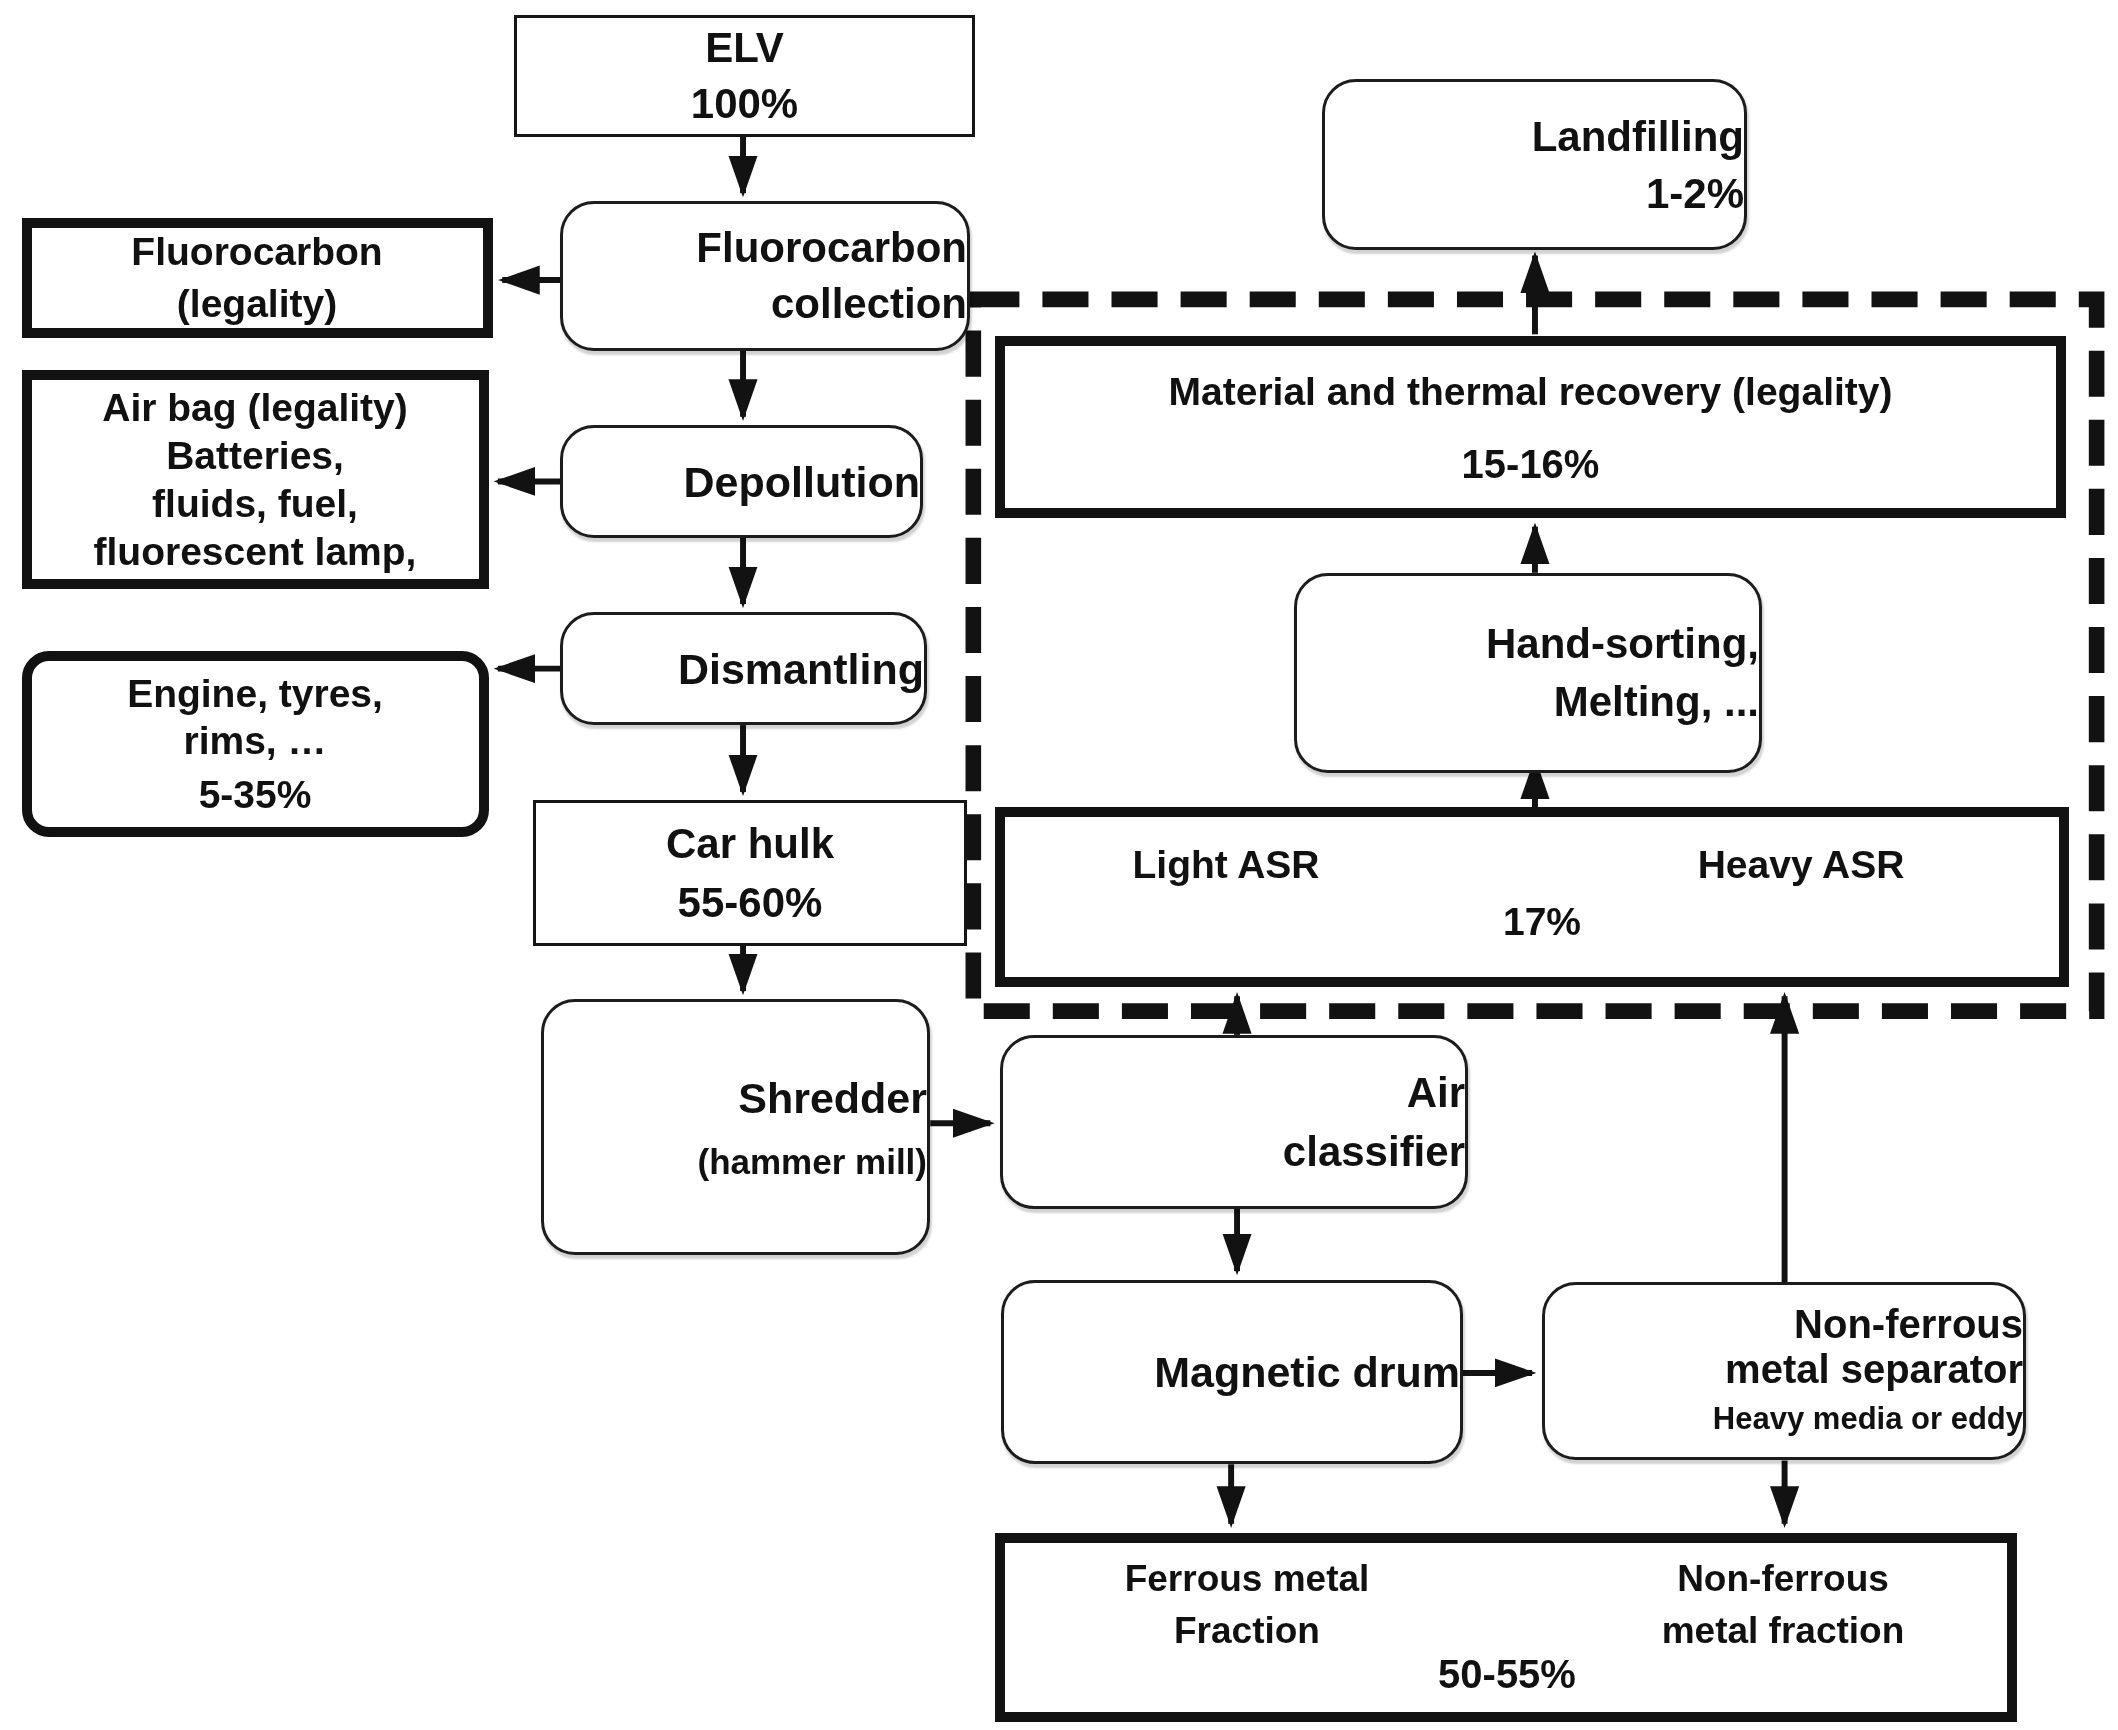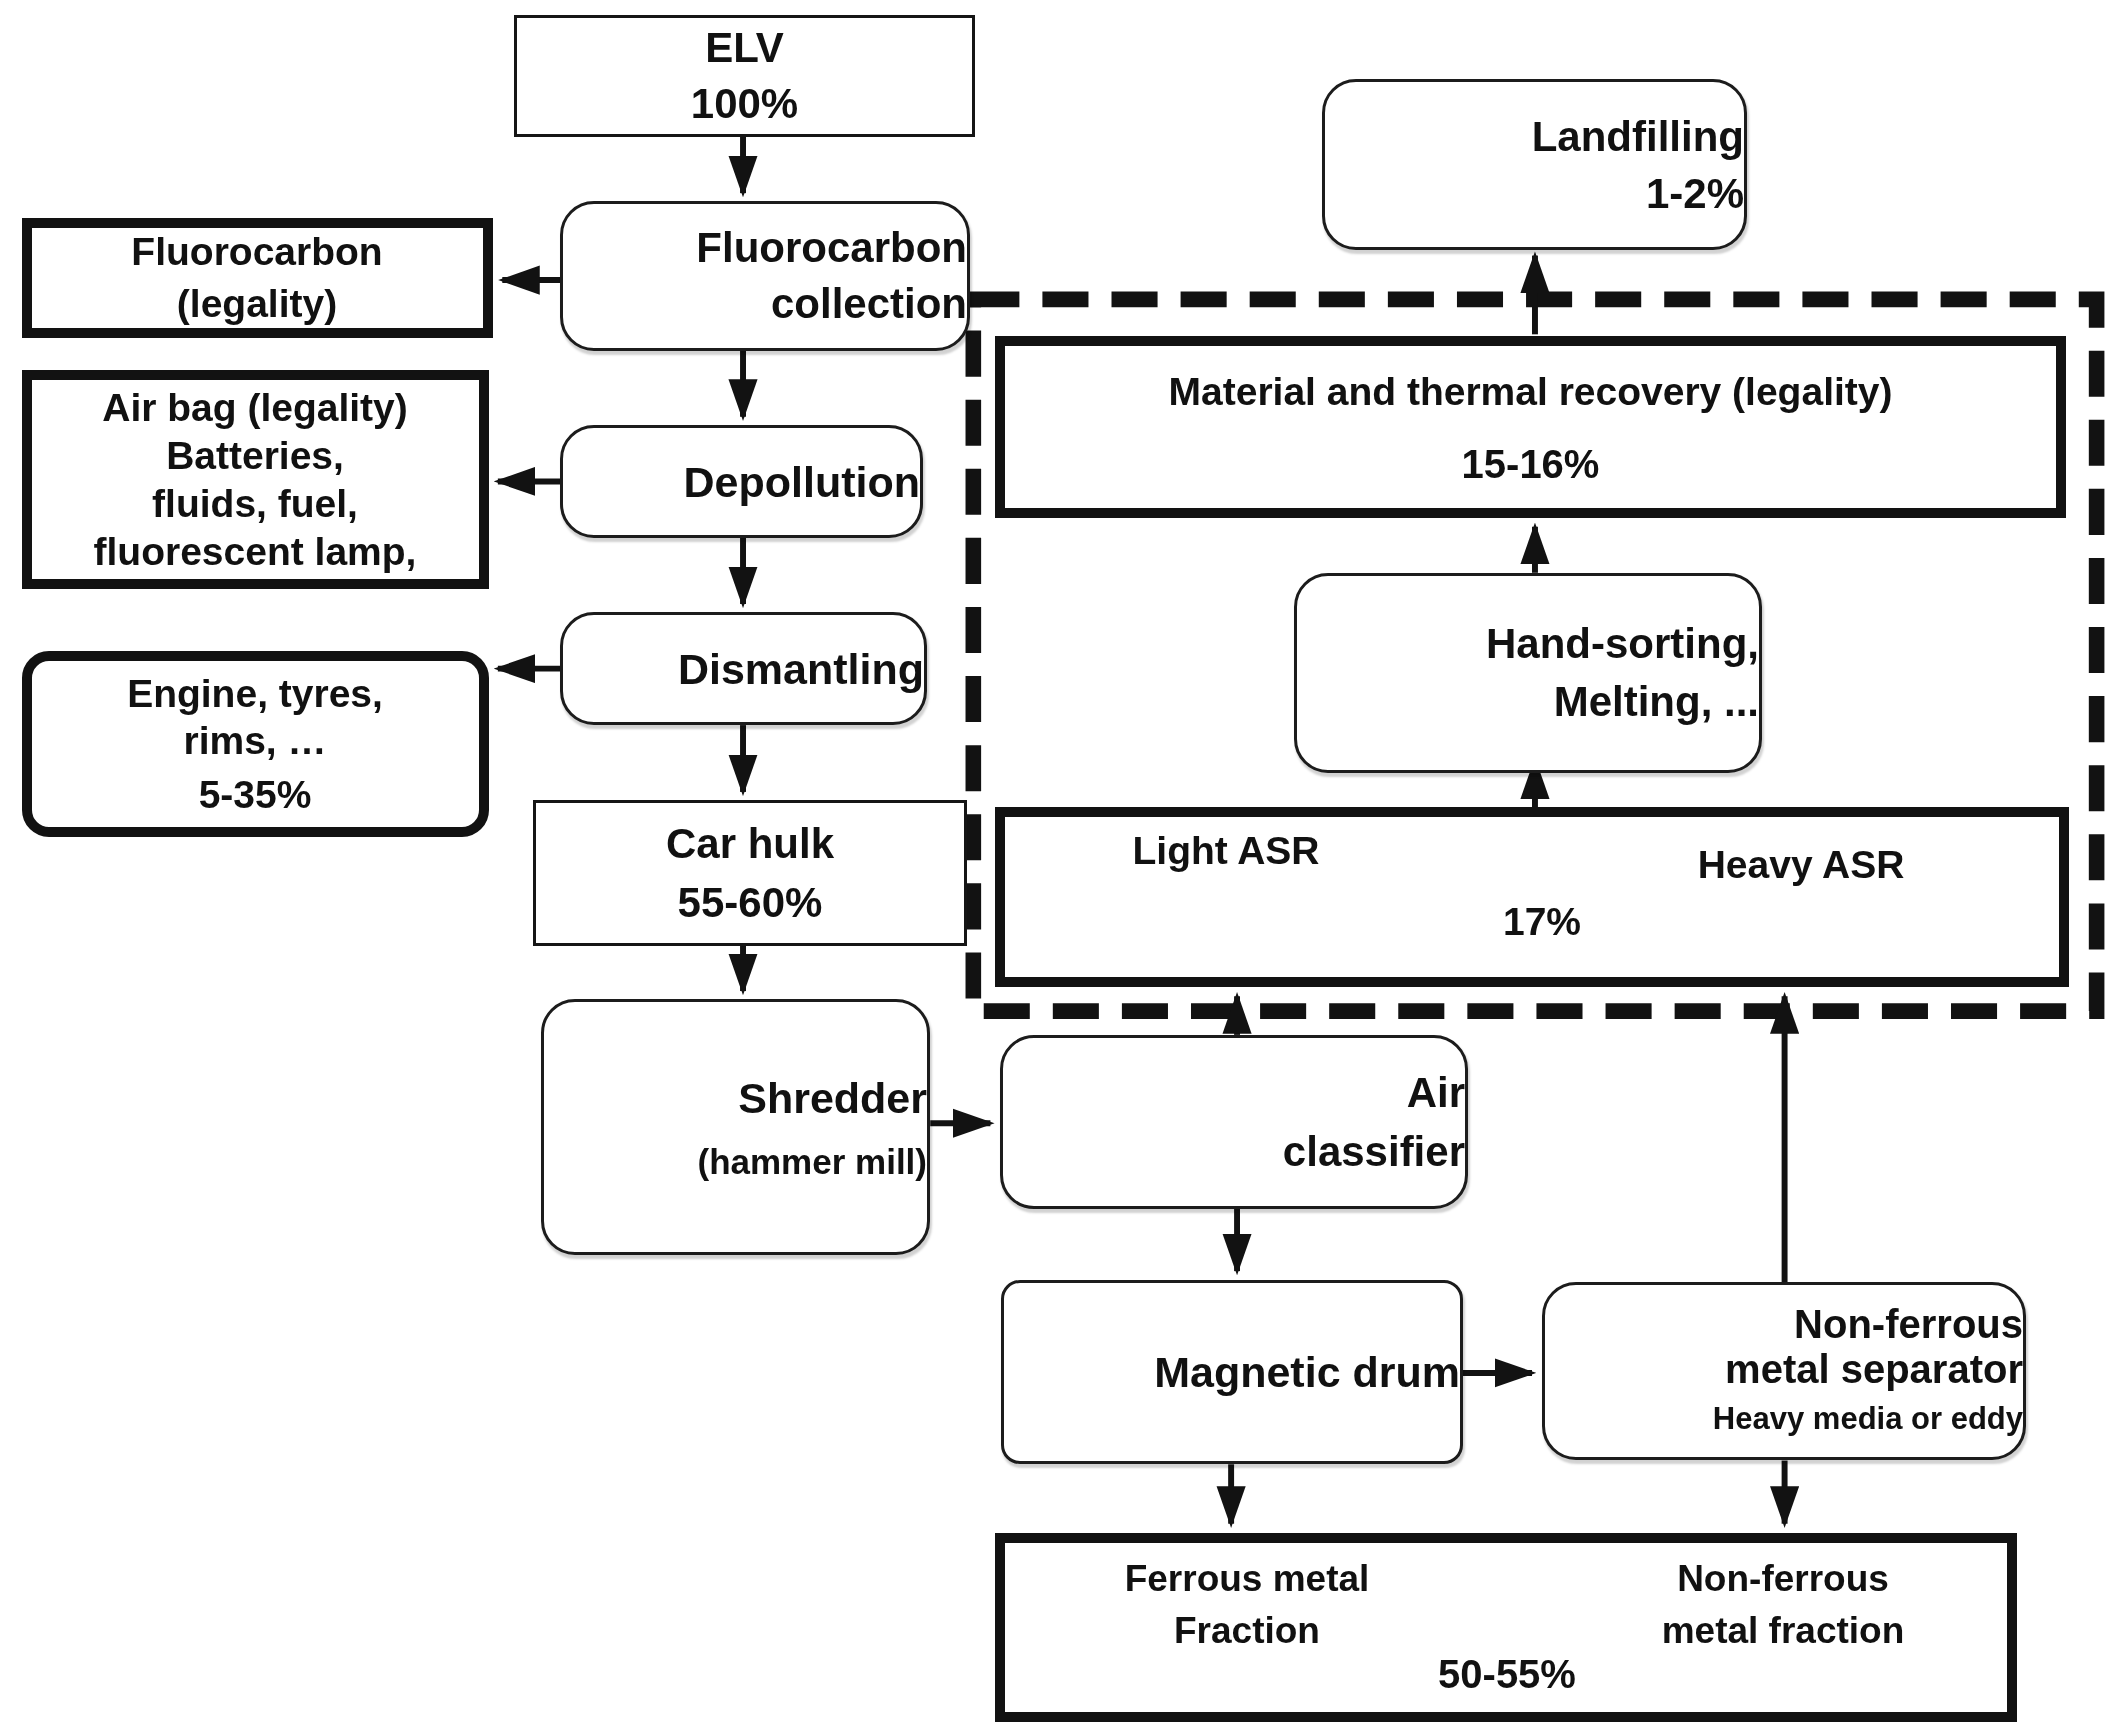--- a/index.html
+++ b/index.html
@@ -127,21 +127,21 @@
   <div class="box round" style="left:541px; top:999px; width:389px; height:256px;">
     <span class="f58">Shredder</span>
     <span class="f47" style="margin-top:13.4px;">(hammer mill)</span>
   </div>
 
   <div class="box round f56" style="left:1000px; top:1035px; width:468px; height:174px; line-height:59px;">
     <span>Air</span>
     <span>classifier</span>
   </div>
 
-  <div class="box round f58" style="left:1001px; top:1280px; width:462px; height:184px;border-radius:19px;">
+  <div class="box round f58" style="left:1001px; top:1280px; width:462px; height:184px;">
     <span>Magnetic drum</span>
   </div>
 
   <div class="box round" style="left:1542px; top:1282px; width:484px; height:178px;">
     <span style="font-size:40px; line-height:45px;">Non-ferrous</span>
     <span style="font-size:40px; line-height:45px;">metal separator</span>
     <span class="f42" style="margin-top:6px;">Heavy media or eddy</span>
   </div>
 
   <div class="box round f56" style="left:1322px; top:79px; width:425px; height:171px; line-height:57px;">
@@ -153,21 +153,21 @@
     <span class="f52">Material and thermal recovery (legality)</span>
     <span style="font-size:40px; line-height:46px; margin-top:25px;">15-16%</span>
   </div>
 
   <div class="box round f56" style="left:1294px; top:573px; width:468px; height:200px; line-height:58px;">
     <span>Hand-sorting,</span>
     <span>Melting, ...</span>
   </div>
 
   <div class="box thick" style="left:995px; top:807px; width:1074px; height:180px;">
-    <span class="abs f52" style="left:221px; top:34px;">Light ASR</span>
+    <span class="abs f52" style="left:221px; top:48px;">Light ASR</span>
     <span class="abs f52" style="left:796px; top:48px;">Heavy ASR</span>
     <span class="abs f52" style="left:537px; top:105px;">17%</span>
   </div>
 
   <div class="box thick" style="left:995px; top:1533px; width:1022px; height:189px;">
     <span class="abs f50" style="left:242px;  top:36px;">Ferrous metal</span>
     <span class="abs f50" style="left:242px;  top:88px;text-align:right;">Fraction</span>
     <span class="abs f50" style="left:778px; top:36px;">Non-ferrous</span>
     <span class="abs f50" style="left:778px; top:88px;">metal fraction</span>
     <span class="abs" style="left:502px; top:131px; font-size:40px;">50-55%</span>

